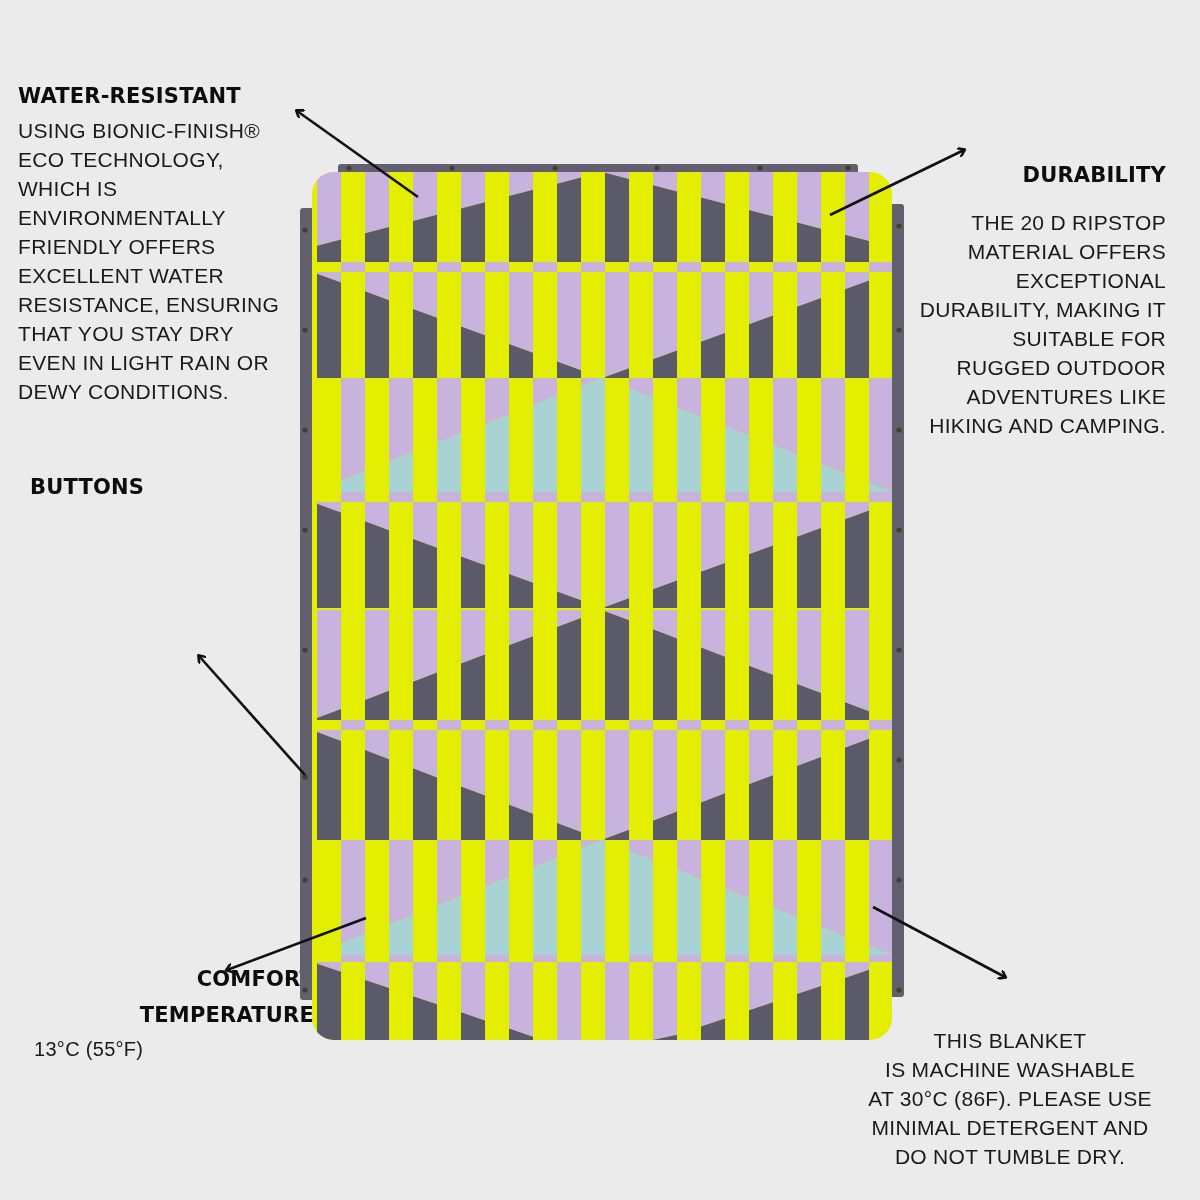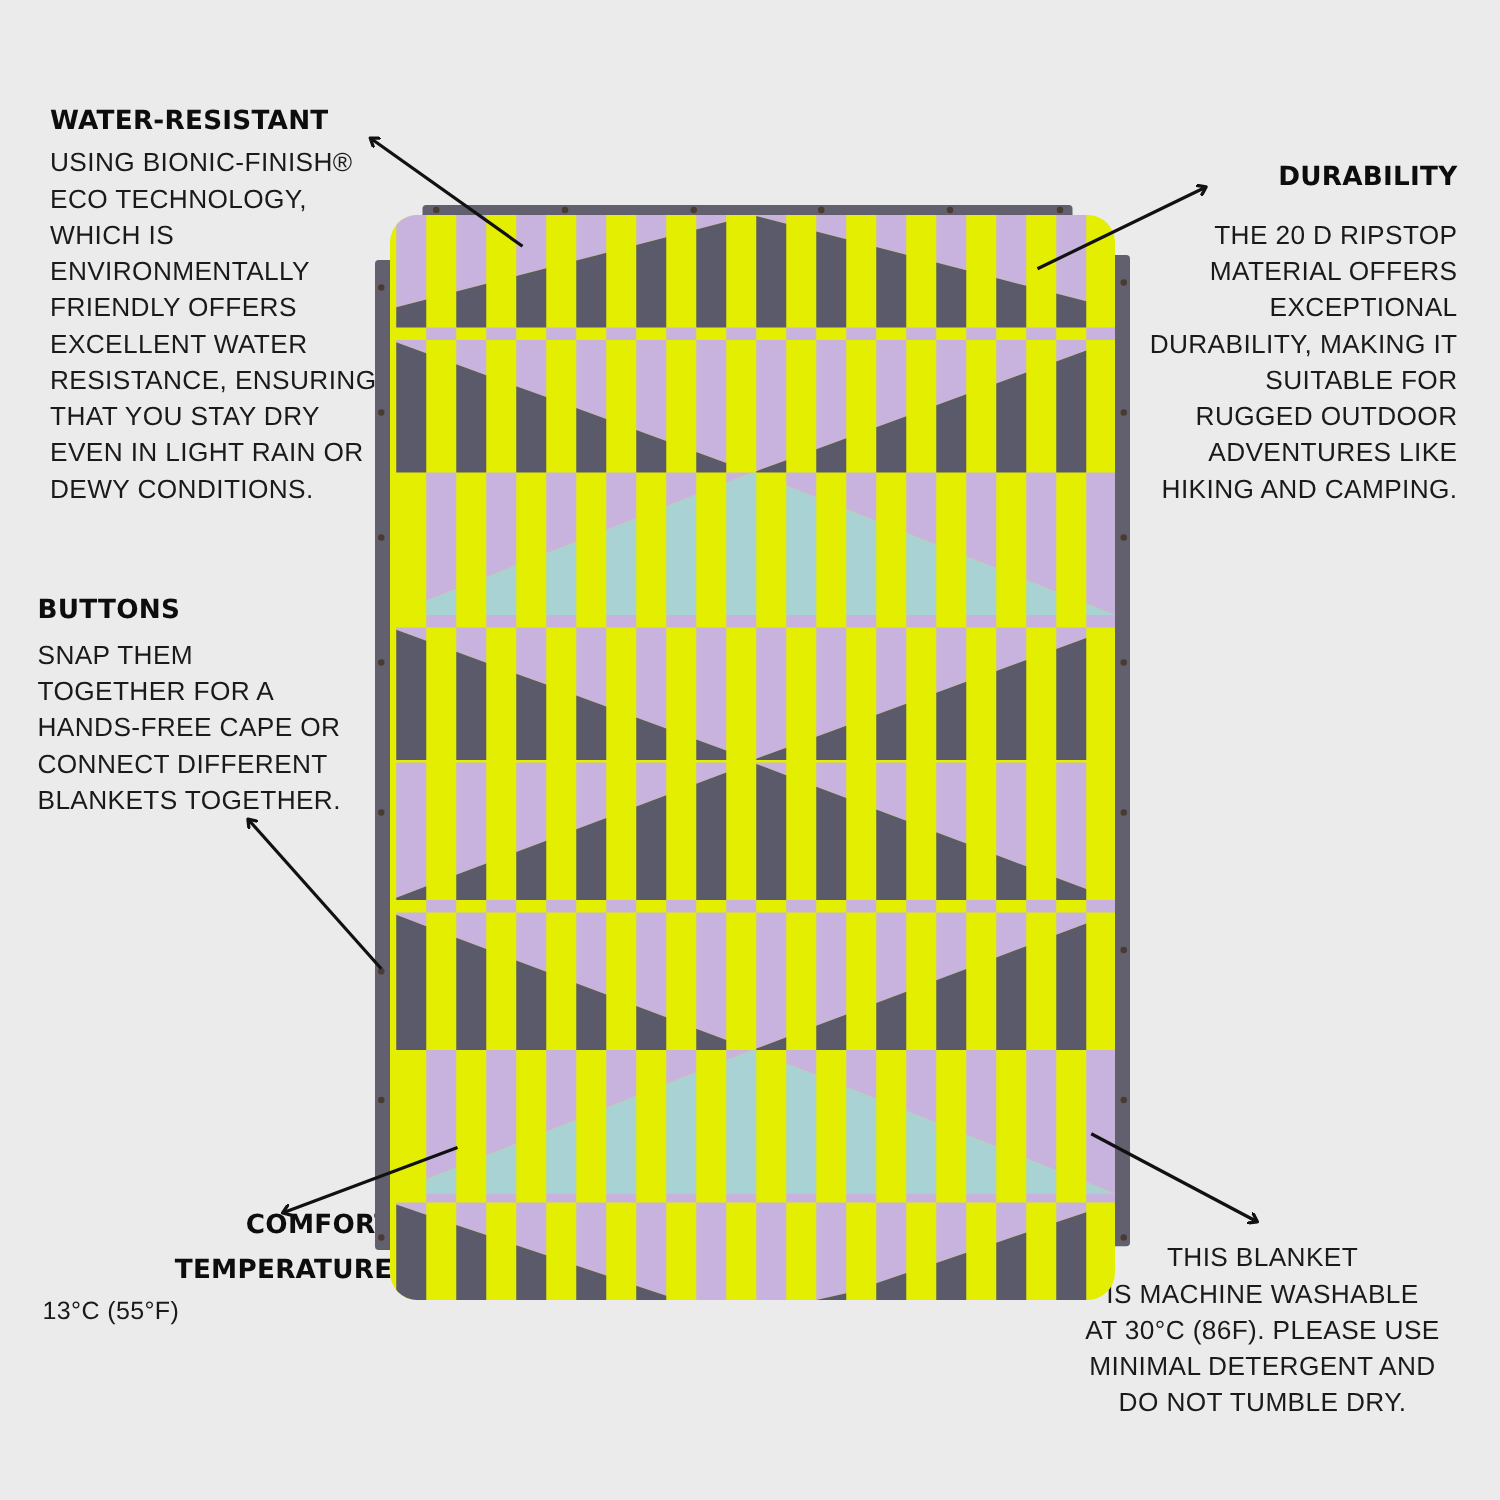--- a/index.html
+++ b/index.html
@@ -13,22 +13,22 @@
   .feature h2 {
     margin: 0; font-weight: 900; font-size: 21px; letter-spacing: 0.2px;
     font-family: "DejaVu Sans", sans-serif; color: #0d0d0d;
     text-transform: uppercase; line-height: 34px;
   }
   .feature p {
     margin: 0; font-size: 21px; line-height: 29px; font-weight: 300;
     font-family: "Liberation Sans", sans-serif; letter-spacing: 0.3px;
     white-space: pre-line;
   }
-  .right { text-align: right; }
-  #f-water { left: 40px; top: 79px; width: 280px; }
+  .right { text-align: right; margin-top: 34px; }
+  #f-water { left: 18px; top: 79px; width: 280px; }
   #f-water p { margin-top: 3px; }
   #f-dur { right: 34px; top: 124px; width: 300px; }
   #f-dur p { margin-top: 16px; }
   #f-buttons { left: 30px; top: 470px; width: 280px; }
   #f-buttons p { margin-top: 6px; }
   #f-comfort { left: 34px; top: 961px; width: 280px; }
   #f-comfort h2 { line-height: 36px; text-align: right; }
   #f-comfort p { margin-top: 2px; font-size: 20px; }
   #f-wash { right: 30px; top: 978px; width: 320px; }
   #f-wash p { margin-top: 14px; text-align: center; }
@@ -58,25 +58,20 @@
 EXCEPTIONAL
 DURABILITY, MAKING IT
 SUITABLE FOR
 RUGGED OUTDOOR
 ADVENTURES LIKE
 HIKING AND CAMPING.</p>
 </div>
 
 <div class="feature" id="f-buttons">
   <h2>BUTTONS</h2>
-  <p>SNAP THEM
-TOGETHER FOR A
-HANDS-FREE CAPE OR
-CONNECT DIFFERENT
-BLANKETS TOGETHER.</p>
 </div>
 
 <div class="feature" id="f-comfort">
   <h2 style="white-space:pre-line">COMFORT
 TEMPERATURE</h2>
   <p>13°C (55°F)</p>
 </div>
 
 <div class="feature right" id="f-wash">
   <p>THIS BLANKET

